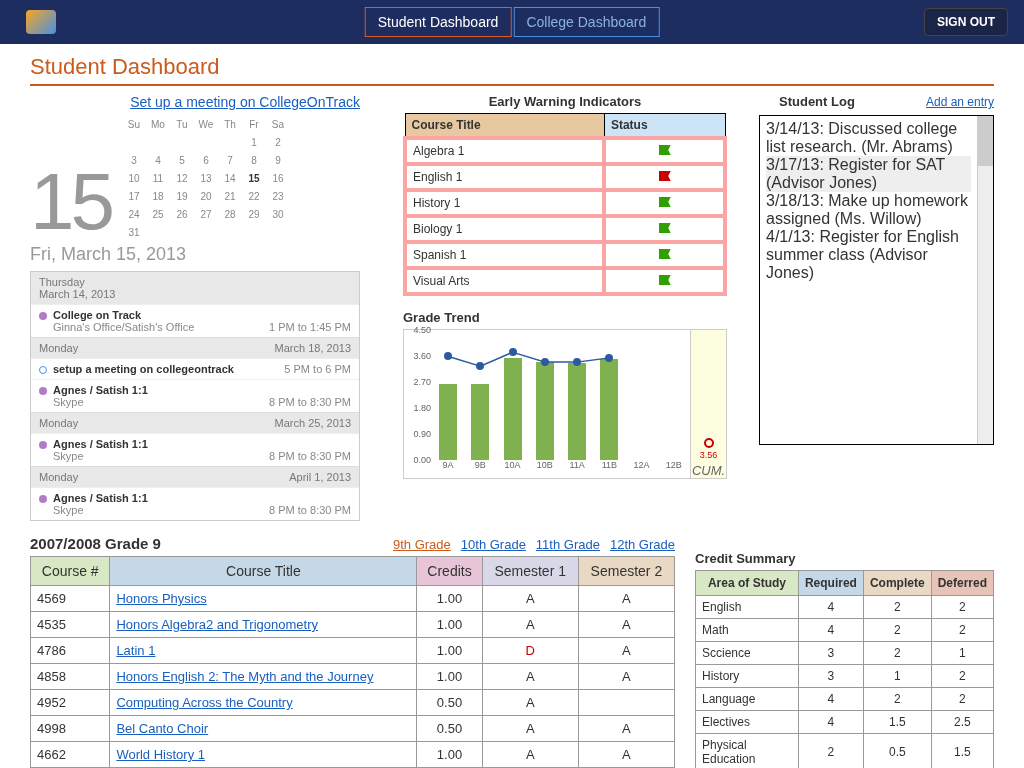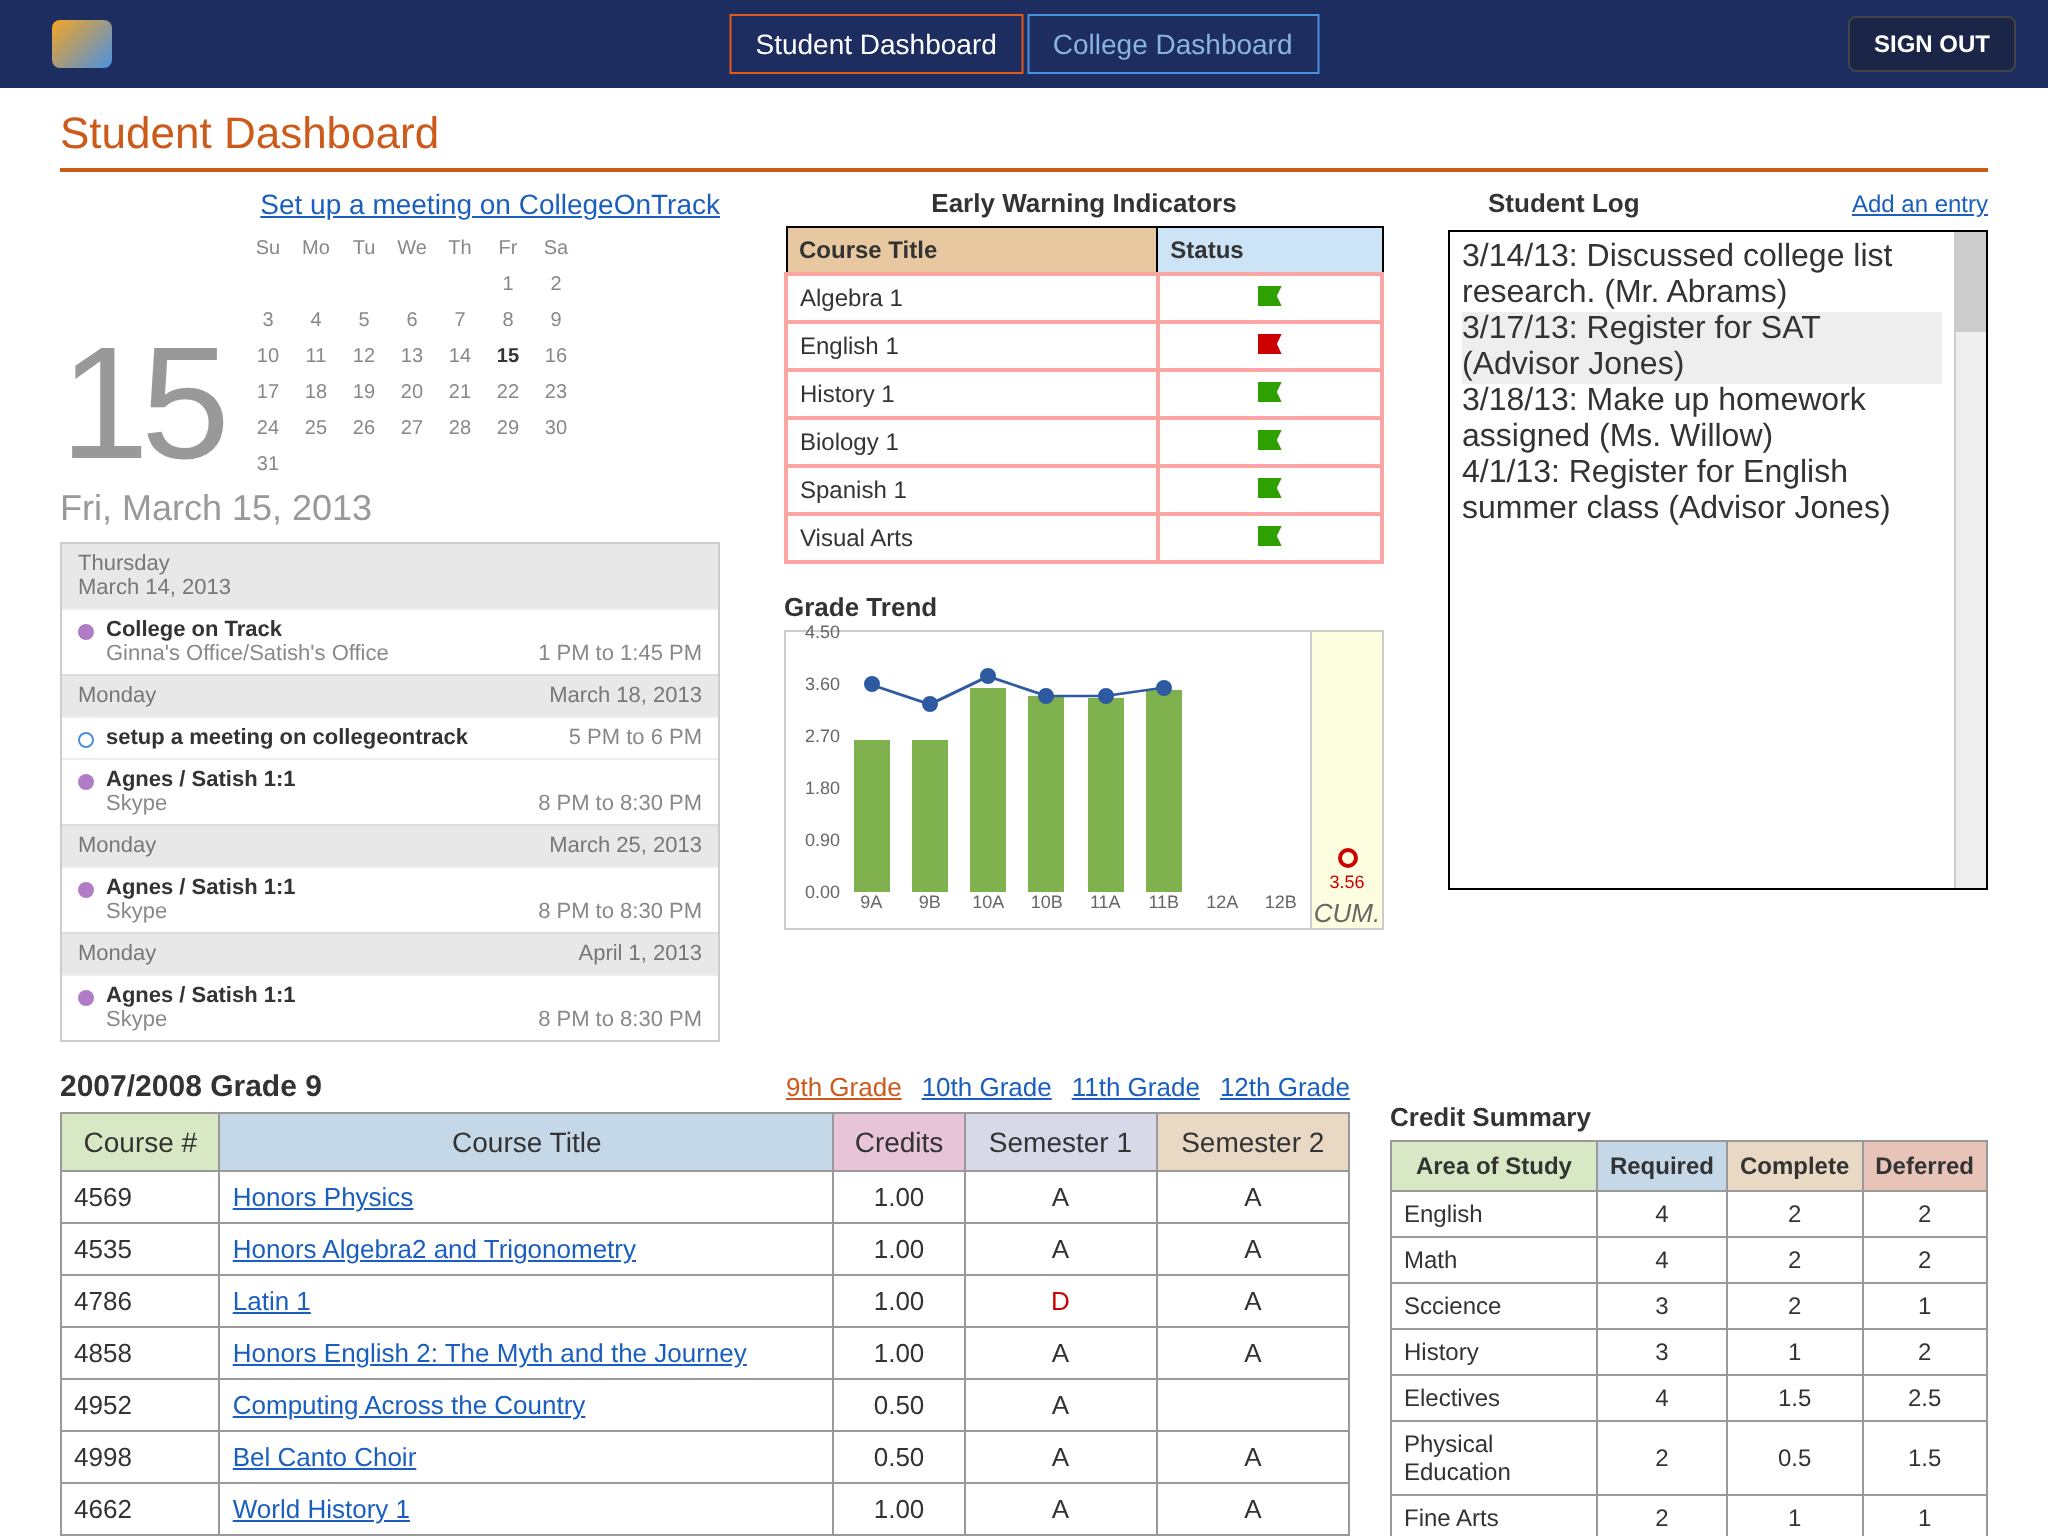--- a/index.html
+++ b/index.html
@@ -11,21 +11,21 @@
   .nav-tab { padding: 6px 12px; color: #fff; font-size: 14px; border: 1px solid transparent; cursor: pointer; }
   .nav-tab.active { border: 1px solid #e05a1a; }
   .nav-tab.inactive { border: 1px solid #4a90e2; color: #89b3e0;}
   .sign-out { margin-left: auto; background: #1a2548; color: #fff; border: 1px solid #444; border-radius: 4px; padding: 6px 12px; font-weight: bold; font-size: 12px; cursor: pointer;}
   
   .page { padding: 10px 30px 30px 30px; }
   .page-title { color: #cc5a1a; font-size: 22px; font-weight: normal; border-bottom: 2px solid #cc5a1a; padding-bottom: 4px; margin-bottom: 8px; }
   
   .columns { display: flex; gap: 32px; }
   .col-left { width: 330px; flex-shrink: 0; }
-  .col-mid  { width: 300px; flex-shrink: 0; }
+  .col-mid  { width: 324px; flex-shrink: 0; margin-left: 11px; }
   .col-right{ flex: 1; }
   
   .meeting-link { text-align: right; font-size: 14px; }
   a.link { color: #1a5fbf; text-decoration: underline; }
   
   .cal-big { display: flex; align-items: flex-end; gap: 10px; margin-top: 4px; }
   .big-date { font-size: 80px; font-weight: 200; color: #999; line-height: 1; letter-spacing: -4px;}
   .cal-grid { font-size: 10px; color: #888; }
   .cal-grid th, .cal-grid td { width: 22px; height: 16px; text-align: center; font-weight: normal;}
   .cal-grid .today { font-weight: bold; color: #333; }
@@ -42,21 +42,21 @@
   .agenda-item .title { font-weight:bold; }
   .agenda-item .sub { color:#888; font-weight:normal;}
   .agenda-item .time { color:#888; white-space:nowrap;}
   
   .section-title { font-weight: bold; font-size: 13px; margin-bottom: 4px; }
   .center-title { text-align: center; }
   
   table.ewi { width: 100%; border-collapse: collapse; font-size: 12px; }
   table.ewi th { background:#e8c8a0; text-align:left; padding:4px 6px; border:1px solid #000; font-weight:bold;}
   table.ewi th.status-h { background:#cde4f7;}
-  table.ewi td { border:2px solid #fca5a5; padding:4px 6px;}
+  table.ewi td { border:4px solid #fca5a5; padding:4px 6px;}
   .flag { display:inline-block; width:12px; height:10px; }
   .flag.green { background:#2ea000; clip-path: polygon(0 0, 100% 0, 80% 50%, 100% 100%, 0 100%);}
   .flag.red   { background:#c00; clip-path: polygon(0 0, 100% 0, 80% 50%, 100% 100%, 0 100%);}
   
   .grade-trend { margin-top: 14px; }
   .chart { border:1px solid #ccc; background:#fff; height: 150px; position: relative; display:flex; }
   .chart-area { flex:1; position:relative; padding-left:28px; padding-bottom:18px;}
   .chart-cum { width:36px; border-left:1px solid #ccc; background:#fdfde0; display:flex; flex-direction:column; justify-content:flex-end; align-items:center; font-size:9px; color:#c00; padding-bottom:18px;}
   .y-axis { position:absolute; left:0; top:0; bottom:18px; width:28px;}
   .y-tick { position:absolute; right:1px; font-size:9px; color:#666; transform:translateY(-50%);}
@@ -466,20 +466,26 @@
               <td class="center">2</td>
               <td class="center">1</td>
             </tr>
             <tr>
               <td>History</td>
               <td class="center">3</td>
               <td class="center">1</td>
               <td class="center">2</td>
             </tr>
             <tr>
+              <td>Language</td>
+              <td class="center">4</td>
+              <td class="center">2</td>
+              <td class="center">2</td>
+            </tr>
+            <tr>
               <td>Electives</td>
               <td class="center">4</td>
               <td class="center">1.5</td>
               <td class="center">2.5</td>
             </tr>
             <tr>
               <td>Physical Education</td>
               <td class="center">2</td>
               <td class="center">0.5</td>
               <td class="center">1.5</td>

